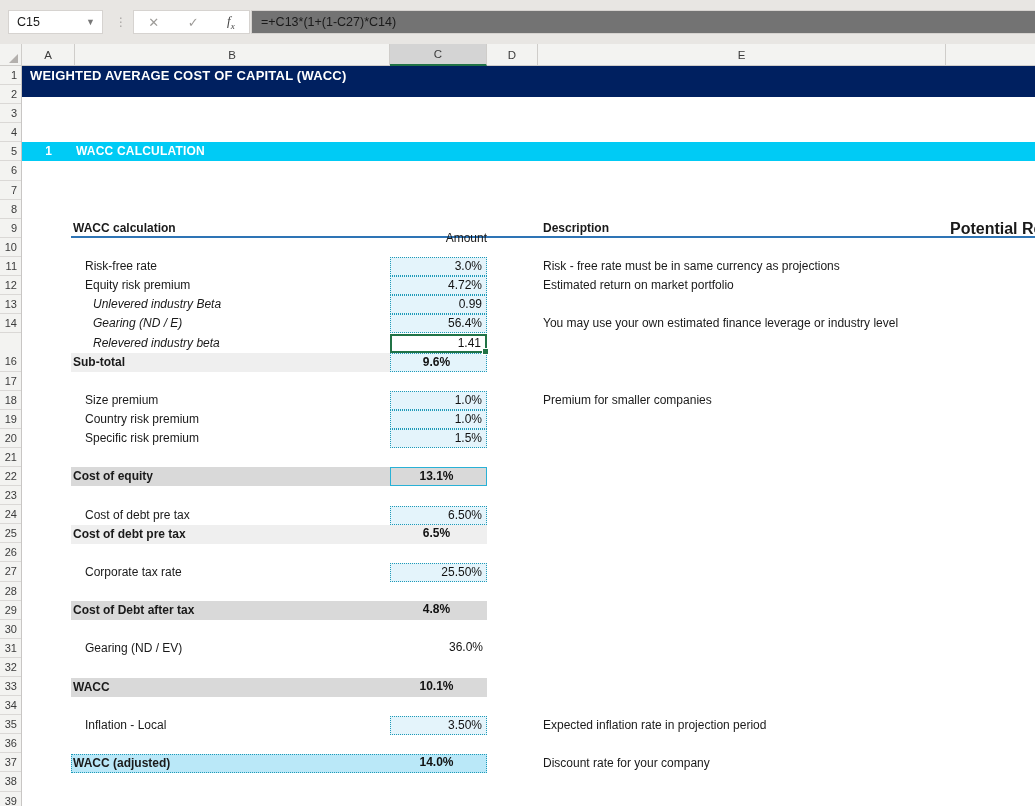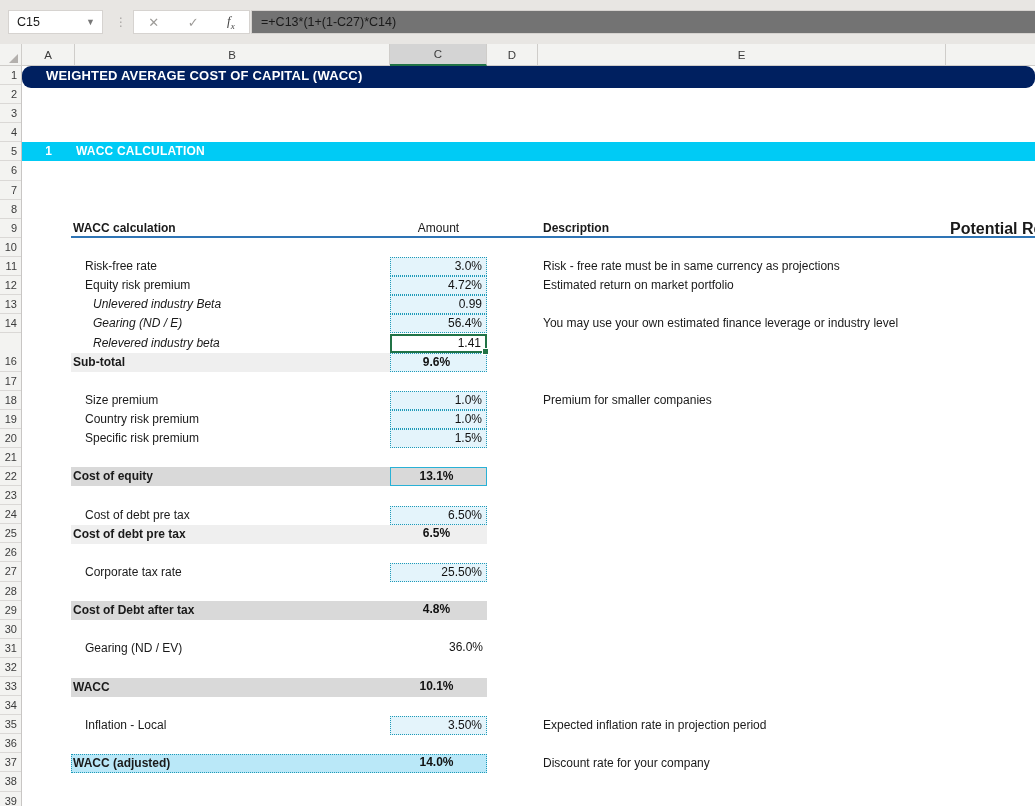--- a/index.html
+++ b/index.html
@@ -44,22 +44,22 @@
   .ch-d{width:51px;} .ch-e{width:408px;} .ch-f{width:89px;border-right:none;}
   
   .gutter{position:absolute;left:0;top:66px;width:22px;height:740px;overflow:hidden;background:#f3f3f1;border-right:1px solid #c8c6c4;}
   .rnum{
     height:19.105px;font-size:11px;color:#3b3b3b;text-align:right;padding-right:4px;
     line-height:19px;border-bottom:1px solid #dad8d6;
   }
   .rnum.sel{background:#dcdcdc;border-right:2px solid #217346;margin-right:-1px;margin-left:24px;}
   
   .row{position:absolute;left:0;width:1035px;height:19.1px;}
-  .banner-title{position:absolute;left:22px;top:66px;width:1013px;height:22px;background:#002060;
-    color:#fff;font-weight:bold;font-size:13px;line-height:19.6px;padding-left:24px;letter-spacing:.2px;white-space:nowrap;border-radius:9px;}
+  .banner-title{position:absolute;left:22px;top:66px;width:1013px;height:31px;background:#002060;
+    color:#fff;font-weight:bold;font-size:13px;line-height:19.6px;padding-left:8px;letter-spacing:.2px;white-space:nowrap;}
   .banner-section{position:absolute;left:22px;top:142.4px;width:1013px;height:19.1px;background:#00cbf5;}
   .banner-section .idx{position:absolute;left:0;top:0;width:53px;text-align:center;color:#fff;font-weight:bold;font-size:12px;line-height:19.1px;}
   .banner-section .ttl{position:absolute;left:54px;top:0;color:#fff;font-weight:bold;font-size:12px;line-height:19.1px;letter-spacing:.2px;white-space:nowrap;}
   .hdr-underline{position:absolute;left:71px;width:964px;height:19.1px;border-bottom:2px solid #2e74b5;}
   .lbl{position:absolute;top:0;height:19.1px;line-height:19.1px;font-size:12px;white-space:nowrap;color:#1a1a1a;}
   .ind0{left:73px;font-weight:bold;}
   .ind1{left:85px;}
   .ind2{left:93px;font-style:italic;}
   .val{position:absolute;left:390px;top:0;width:97px;height:19.1px;line-height:17.5px;
     text-align:right;padding-right:4px;font-size:12px;color:#111;}
@@ -67,21 +67,21 @@
   .cell-selected{background:#fff;border:2px solid #217346;line-height:15.5px;z-index:3;}
   .cell-selected::after{content:"";position:absolute;right:-4px;bottom:-4px;width:5px;height:5px;background:#217346;border:1px solid #fff;}
   .cell-result{border:1.5px solid #29b1d6;line-height:16.5px;}
   .band{position:absolute;left:71px;top:0;width:416px;height:19.1px;}
   .band-gray{background:#d9d9d9;}
   .band-light{background:#efefef;}
   .band-cyan{background:#bae8f8;border:1px dotted #1e9ab8;}
   .desc{position:absolute;left:543px;top:0;height:19.1px;line-height:19.1px;font-size:12px;white-space:nowrap;color:#1a1a1a;}
   .bold{font-weight:bold;text-align:center;}
   .italic{padding-left:32px;}
-  .amt-head{position:absolute;left:390px;top:0;width:97px;text-align:center;font-size:12px;line-height:19.1px;}
+  .amt-head{position:absolute;left:390px;top:10px;width:97px;text-align:right;font-size:12px;line-height:19.1px;}
   .ref-head{position:absolute;left:950px;top:0;font-size:16px;line-height:19.1px;font-weight:bold;white-space:nowrap;}
 </style>
 </head>
 <body>
 
 <div class="app">
 
   <div class="topbar">
     <div class="namebox">
       <span>C15</span>

